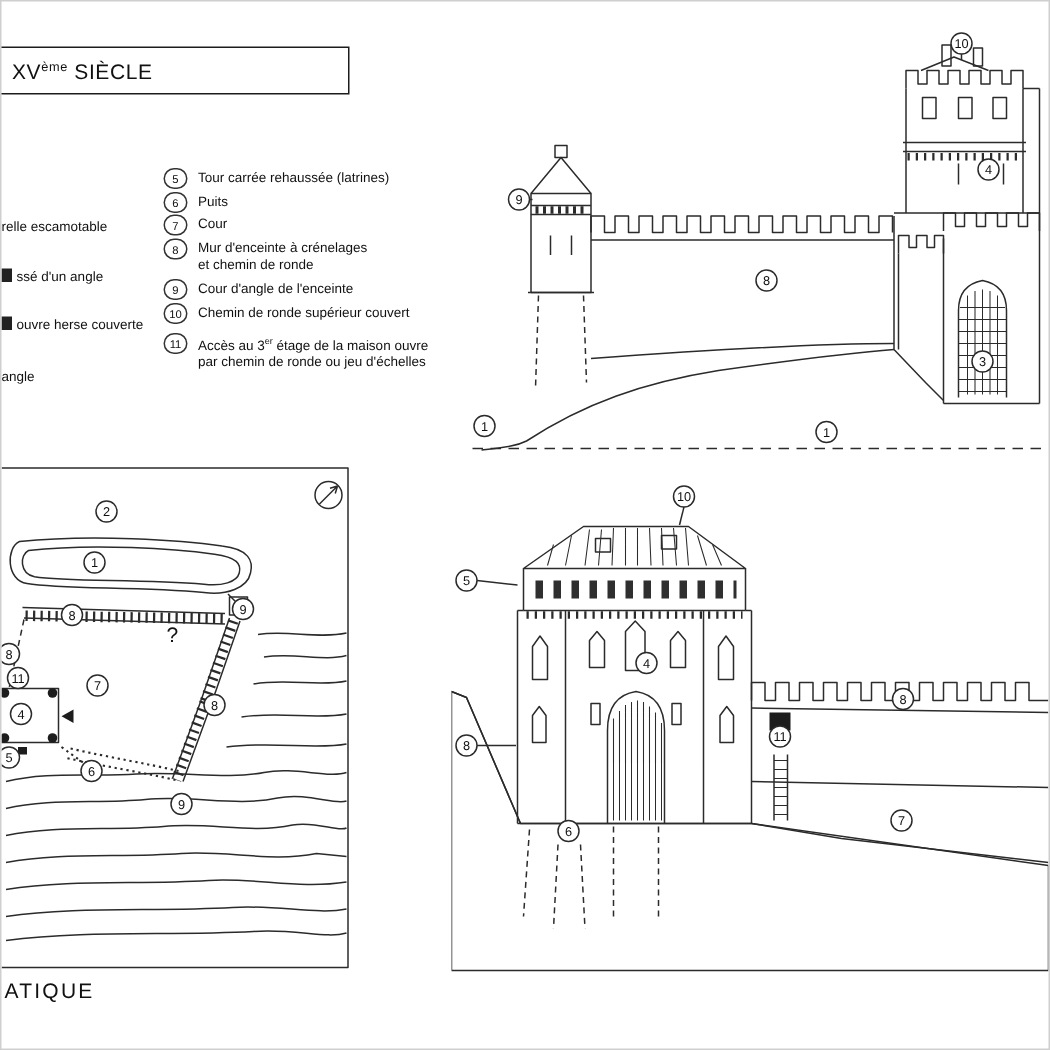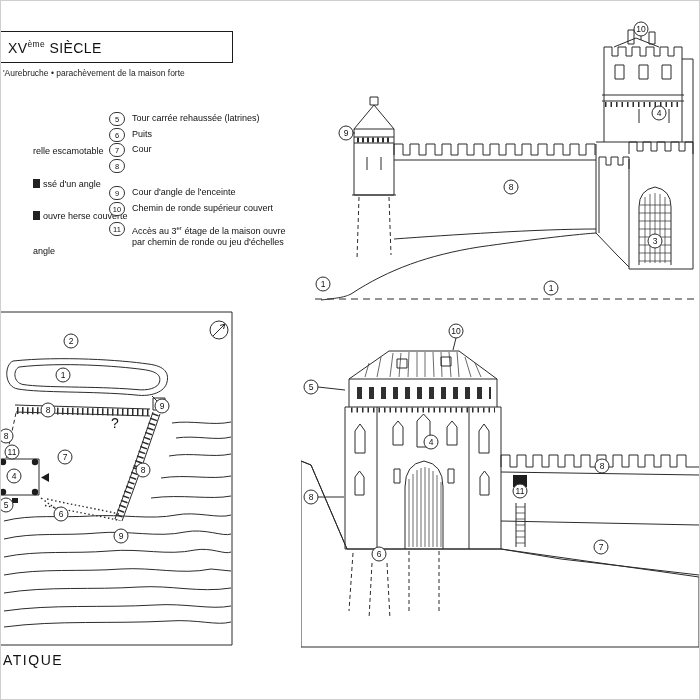--- a/index.html
+++ b/index.html
@@ -14,21 +14,21 @@
     padding-left:14px; box-sizing:border-box; font-size:14px; letter-spacing:.4px;
   }
   .title-box sup { font-size:8.5px; }
   .subtitle { position:absolute; left:2px; top:67px; width:270px; font-size:8.5px; color:#222; }
   .lrow { position:absolute; left:108px; width:195px; display:flex; gap:7px; font-size:9px; line-height:11px; }
   .lnum {
     min-width:12px; height:12px; border:1px solid #333; border-radius:8px;
     display:flex; align-items:center; justify-content:center; font-size:7.5px;
     padding:0 1px; flex:none; margin-top:-1px; background:#fff;
   }
-  .cutrow { position:absolute; left:0; display:flex; align-items:flex-start; gap:3px; font-size:9px;padding-left:32px; }
+  .cutrow { position:absolute; left:0; display:flex; align-items:flex-start; gap:3px; font-size:9px; }
   .cutsq { width:7px; height:9px; background:#222; flex:none; }
   .footer { position:absolute; left:2px; top:651px; font-size:14px; letter-spacing:1.5px; }
   .drawing { position:absolute; }
   .ln path, .ln rect, .ln circle, .ln line, .ln polygon {
     fill:none; stroke:#2b2b2b; stroke-width:1; stroke-linejoin:round; stroke-linecap:butt;
   }
   .ln .fill { fill:#1d1d1d; stroke:none; }
   .ln .hatch  { stroke-width:7;  stroke-dasharray:1.5,3.5; }
   .ln .hatch2 { stroke-width:5;  stroke-dasharray:2,3; }
   .ln .hatch3 { stroke-width:5;  stroke-dasharray:1.5,4; }
@@ -47,21 +47,20 @@
 </head>
 <body>
 
 <div class="page">
 
   <div class="title-box">
     <span>
       <span>XV</span><sup>ème</sup><span> SIÈCLE</span>
     </span>
   </div>
-  <div class="subtitle">'Aurebruche • parachèvement de la maison forte</div>
 
   <div class="cutrow" style="top:145px">
     <span>relle escamotable</span>
   </div>
   <div class="cutrow" style="top:178px">
     <span class="cutsq"></span>
     <span>ssé d'un angle</span>
   </div>
   <div class="cutrow" style="top:210px">
     <span class="cutsq"></span>
@@ -78,20 +77,21 @@
   <div class="lrow" style="top:128px">
     <span class="lnum">6</span>
     <span>Puits</span>
   </div>
   <div class="lrow" style="top:143px">
     <span class="lnum">7</span>
     <span>Cour</span>
   </div>
   <div class="lrow" style="top:159px">
     <span class="lnum">8</span>
+    <span><span>Mur d'enceinte à crénelages</span><br><span>et chemin de ronde</span></span>
   </div>
   <div class="lrow" style="top:186px">
     <span class="lnum">9</span>
     <span>Cour d'angle de l'enceinte</span>
   </div>
   <div class="lrow" style="top:202px">
     <span class="lnum">10</span>
     <span>Chemin de ronde supérieur couvert</span>
   </div>
   <div class="lrow" style="top:222px">

